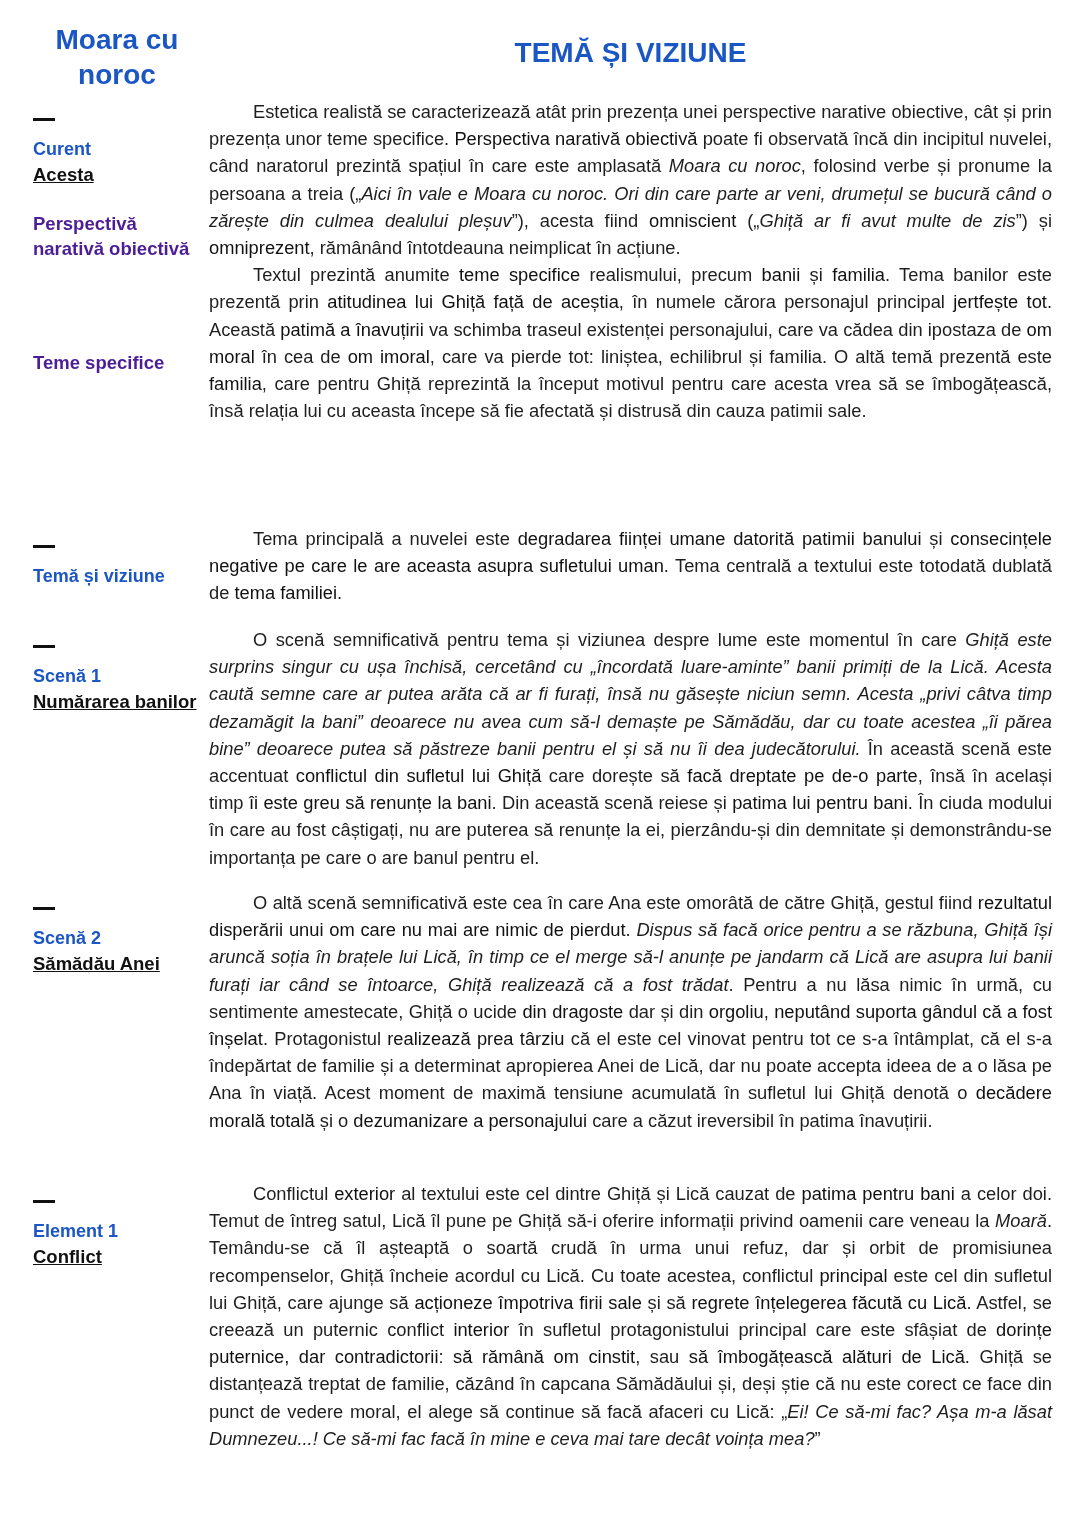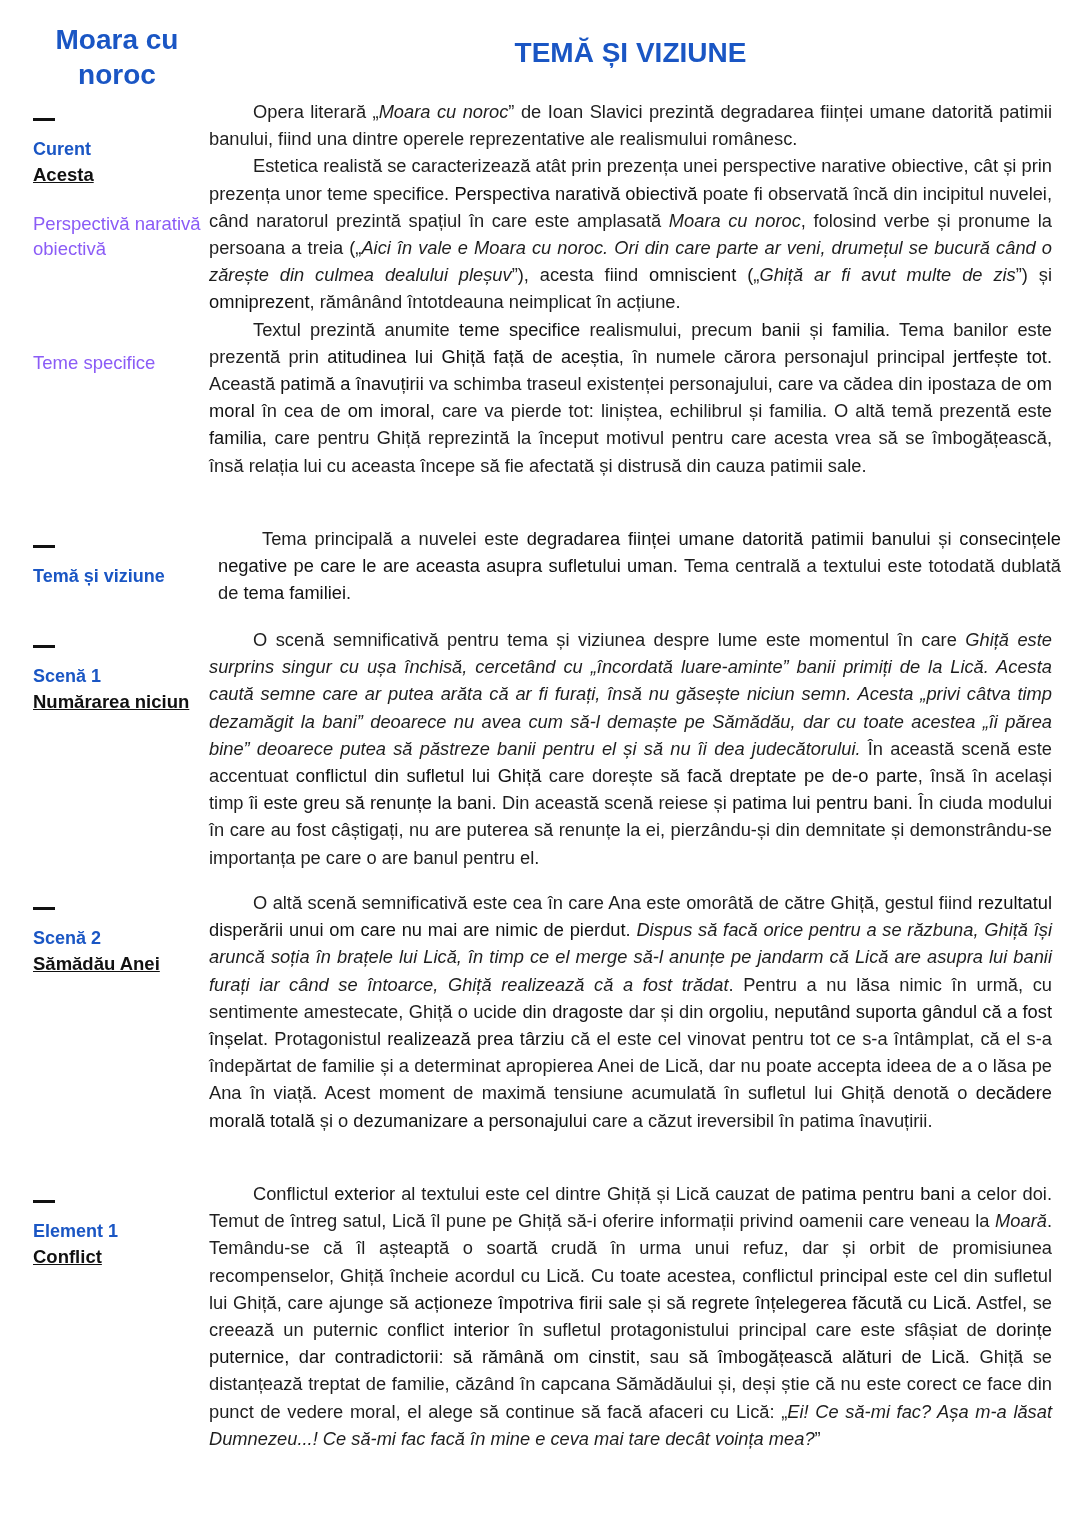--- a/index.html
+++ b/index.html
@@ -21,21 +21,21 @@
     .side {
       position: absolute; left: 33px; width: 175px;
       font-size: 18.5px; line-height: 25px;
     }
     .dash {
       display: block; width: 22px; height: 3px; background: #111;
       margin-bottom: 16px;
     }
     .side-head { display: block; color: #1a56c4; font-weight: bold; font-size: 18px; line-height: 25px; }
     .side-sub { display: block; font-weight: bold; text-decoration: underline; color: #111; }
-    .side-label { display: block; font-weight: normal; color: #8b5cf6; }
+    .side-label { display: block; font-weight: bold; color: #4c1d95; }
     .para {
       position: absolute; left: 209px; width: 843px;
       font-size: 18.3px; line-height: 27.2px; text-align: justify;
       color: #1e1e1e;
     }
     .para p { margin: 0; text-indent: 44px; }
     .para b { font-weight: normal; color: #111; }
     .para i { font-style: italic; }
   </style>
 </head>
@@ -55,40 +55,39 @@
 <div class="side" style="top:350px;">
   <span class="side-label">Teme specifice</span>
 </div>
 <div class="side" style="top:545px;">
   <span class="dash"></span>
   <span class="side-head">Temă și viziune</span>
 </div>
 <div class="side" style="top:645px;">
   <span class="dash"></span>
   <span class="side-head">Scenă 1</span>
-  <span class="side-sub">Numărarea niciun</span>
+  <span class="side-sub">Numărarea banilor</span>
 </div>
 <div class="side" style="top:907px;">
   <span class="dash"></span>
   <span class="side-head">Scenă 2</span>
   <span class="side-sub">Sămădău Anei</span>
 </div>
 <div class="side" style="top:1200px;">
   <span class="dash"></span>
   <span class="side-head">Element 1</span>
   <span class="side-sub">Conflict</span>
 </div>
 
 <div class="para" style="top:98px;">
-  <p>Opera literară „<i>Moara cu noroc</i>” de Ioan Slavici prezintă degradarea ființei umane datorită patimii banului, fiind una dintre operele reprezentative ale realismului românesc.</p>
   <p>Estetica realistă se caracterizează atât prin prezența unei perspective narative obiective, cât și prin prezența unor teme specifice. <b>Perspectiva narativă obiectivă</b> poate fi observată încă din incipitul nuvelei, când naratorul prezintă spațiul în care este amplasată <i>Moara cu noroc</i>, folosind verbe și pronume la persoana a treia („<i>Aici în vale e Moara cu noroc. Ori din care parte ar veni, drumețul se bucură când o zărește din culmea dealului pleșuv</i>”), acesta fiind <b>omniscient</b> („<i>Ghiță ar fi avut multe de zis</i>”) și <b>omniprezent</b>, rămânând întotdeauna neimplicat în acțiune.</p>
   <p>Textul prezintă anumite <b>teme specifice</b> realismului, precum <b>banii</b> și <b>familia</b>. Tema banilor este prezentă prin <b>atitudinea lui Ghiță față de aceștia</b>, în numele cărora personajul principal <b>jertfește tot</b>. Această <b>patimă a înavuțirii</b> va schimba traseul existenței personajului, care va cădea din ipostaza de <b>om moral</b> în cea de <b>om imoral</b>, care va pierde tot: liniștea, echilibrul și familia. O altă temă prezentă este <b>familia</b>, care pentru Ghiță reprezintă la început motivul pentru care acesta vrea să se îmbogățească, însă relația lui cu aceasta începe să fie afectată și distrusă din cauza patimii sale.</p>
 </div>
 
-<div class="para" style="top:525px;margin-left:9px;">
+<div class="para" style="top:525px;">
   <p>Tema principală a nuvelei este <b>degradarea ființei umane datorită patimii banului</b> și <b>consecințele negative pe care le are aceasta asupra sufletului uman</b>. Tema centrală a textului este totodată dublată de <b>tema familiei</b>.</p>
 </div>
 
 <div class="para" style="top:626px;">
   <p>O scenă semnificativă pentru tema și viziunea despre lume este momentul în care <i>Ghiță este surprins singur cu ușa închisă, cercetând cu „încordată luare-aminte” banii primiți de la Lică. Acesta caută semne care ar putea arăta că ar fi furați, însă nu găsește niciun semn. Acesta „privi câtva timp dezamăgit la bani” deoarece nu avea cum să-l demaște pe Sămădău, dar cu toate acestea „îi părea bine” deoarece putea să păstreze banii pentru el și să nu îi dea judecătorului.</i> În această scenă este accentuat <b>conflictul din sufletul lui Ghiță</b> care dorește să <b>facă dreptate pe de-o parte</b>, însă în același timp <b>îi este greu să renunțe la bani</b>. Din această scenă reiese și <b>patima lui pentru bani</b>. În ciuda modului în care au fost câștigați, nu are puterea să renunțe la ei, pierzându-și din demnitate și demonstrându-se importanța pe care o are banul pentru el.</p>
 </div>
 
 <div class="para" style="top:889px;">
   <p>O altă scenă semnificativă este cea în care Ana este omorâtă de către Ghiță, gestul fiind <b>rezultatul disperării unui om care nu mai are nimic de pierdut</b>. <i>Dispus să facă orice pentru a se răzbuna, Ghiță își aruncă soția în brațele lui Lică, în timp ce el merge să-l anunțe pe jandarm că Lică are asupra lui banii furați iar când se întoarce, Ghiță realizează că a fost trădat</i>. Pentru a nu lăsa nimic în urmă, cu sentimente amestecate, Ghiță o ucide <b>din dragoste</b> dar și din <b>orgoliu</b>, <b>neputând suporta gândul că a fost înșelat</b>. Protagonistul <b>realizează prea târziu</b> că el este cel vinovat pentru tot ce s-a întâmplat, că el s-a îndepărtat de familie și a determinat apropierea Anei de Lică, dar nu poate accepta ideea de a o lăsa pe Ana în viață. Acest moment de maximă tensiune acumulată în sufletul lui Ghiță denotă o <b>decădere morală totală</b> și o <b>dezumanizare a personajului</b> care a căzut ireversibil în patima înavuțirii.</p>
 </div>

